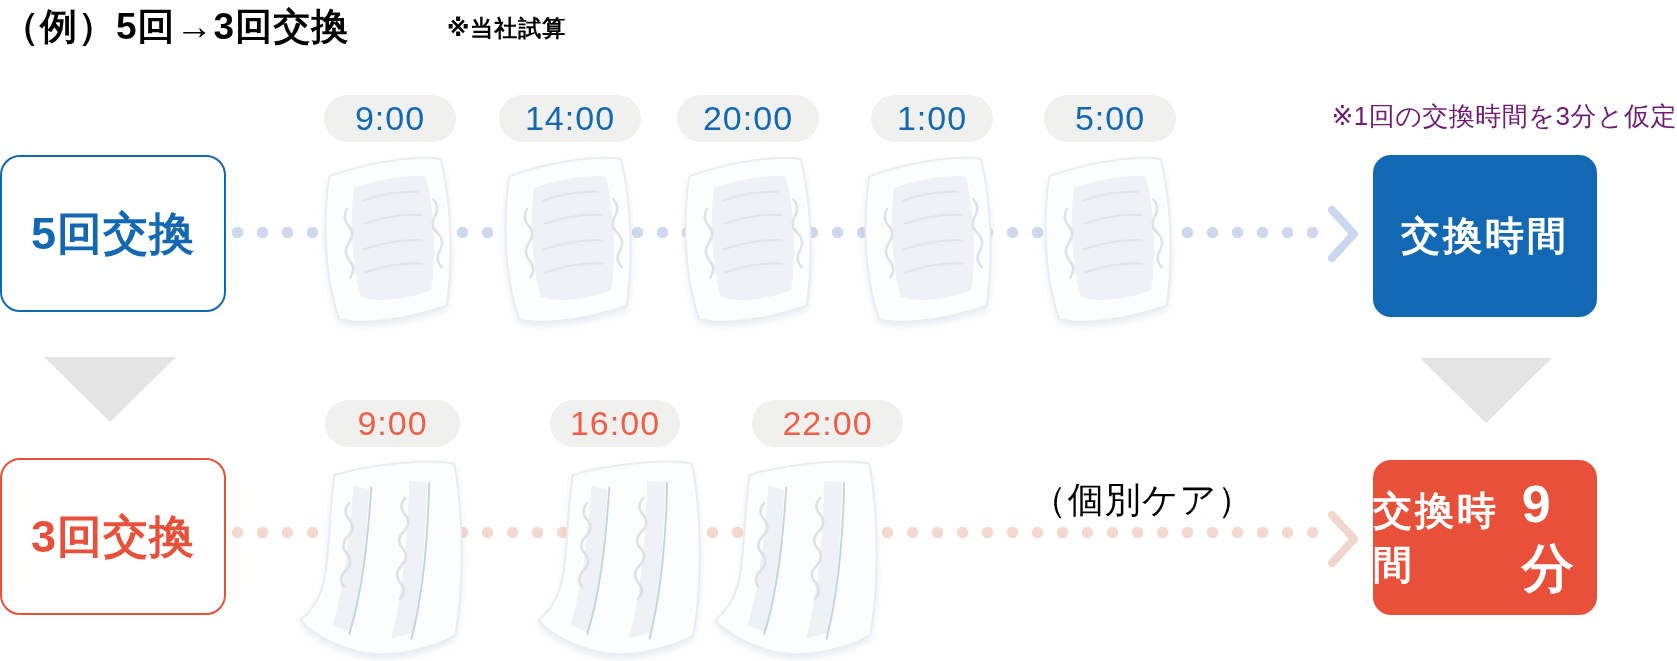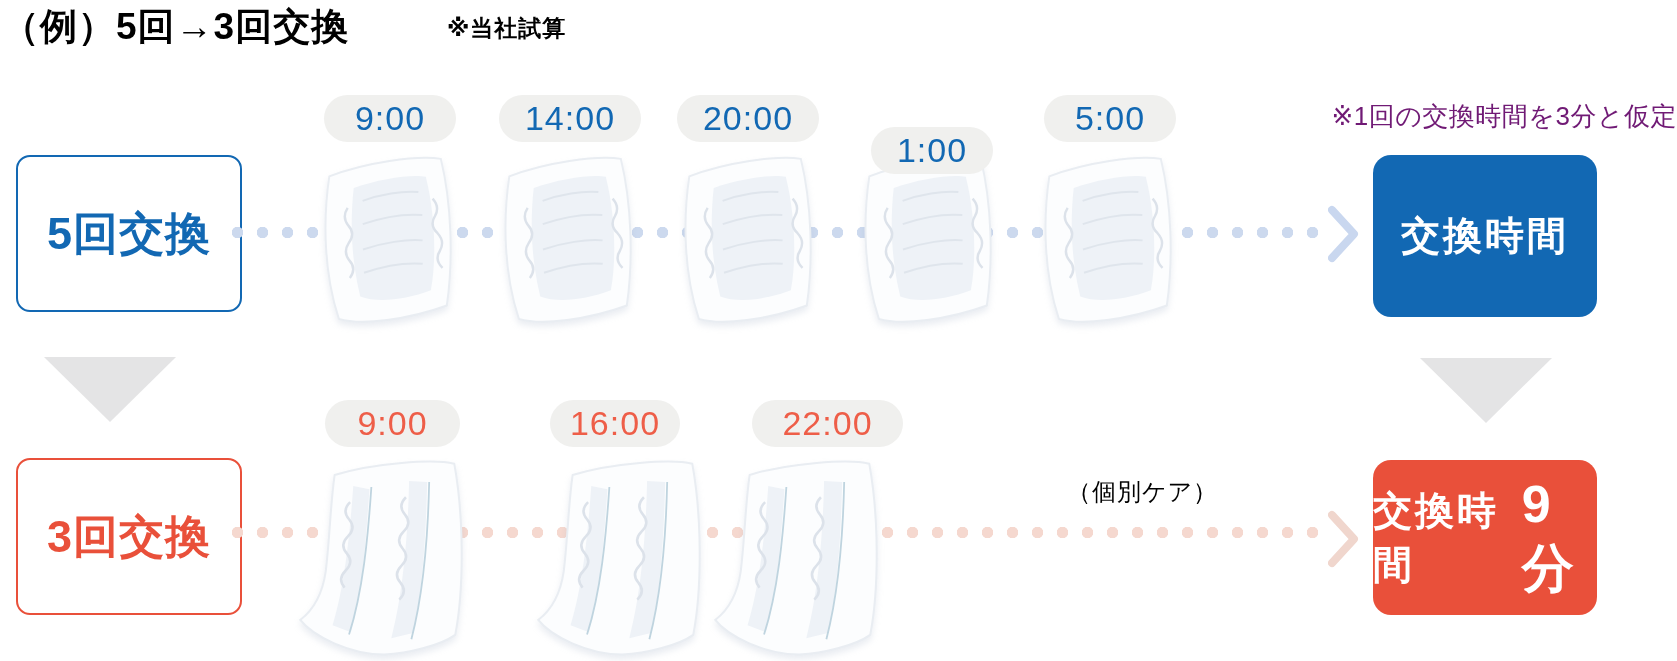--- a/index.html
+++ b/index.html
@@ -13,23 +13,23 @@
   }
   .title-note {
     position:absolute; left:424px; top:13px; font-size:23px; font-weight:bold;
     color:#000; letter-spacing:1px; white-space:nowrap;margin-left:23px;
   }
   .assumption {
     position:absolute; right:0px; top:99px; font-size:26px; color:#701a75;
     letter-spacing:0.5px; white-space:nowrap;
   }
   .label-box {
-    position:absolute; left:0; width:226px; height:157px; border-radius:14px;
+    position:absolute; left:0; width:226px; height:157px; border-radius:20px;
     background:#fff; display:flex; align-items:center; justify-content:center;
-    font-weight:bold; font-size:45px; box-sizing:border-box; letter-spacing:1px;margin-left:16px;
+    font-weight:bold; font-size:45px; box-sizing:border-box; letter-spacing:1px;
   }
   .label-box.blue { top:155px; border:2px solid #1268b3; color:#1268b3; }
   .label-box.red  { top:458px; border:2px solid #e9503a; color:#e9503a; }
   .dotline {
     position:absolute; height:11px; left:232px; width:1090px; z-index:1;
     background-image:radial-gradient(circle at 5.5px 5.5px, var(--c) 5.5px, transparent 6px);
     background-size:25px 11px; background-repeat:repeat-x;
   }
   .dotline.top    { top:227px; --c:#ccd9ee; }
   .dotline.bottom { top:527px; --c:#f5d8cf; }
@@ -54,21 +54,21 @@
   .result-value { font-size:52px; font-weight:bold; margin-top:3px; letter-spacing:2px; }
   .triangle {
     position:absolute; width:0; height:0;
     border-left:66px solid transparent; border-right:66px solid transparent;
     border-top:65px solid #e4e4e5;
   }
   .tri-left  { left:44px;  top:357px; }
   .tri-right { left:1420px; top:358px; }
   .care-note {
     position:absolute; left:1020px; top:476px; width:245px; text-align:center;
-    font-size:24px; color:#000; letter-spacing:1px; z-index:3; white-space:nowrap;
+    font-size:36px; color:#000; letter-spacing:1px; z-index:3; white-space:nowrap;
   }
   .defs-hidden { position:absolute; width:0; height:0; overflow:hidden; }
 </style>
 </head>
 <body>
 
 <svg class="defs-hidden" aria-hidden="true">
   <symbol id="pad-s" viewBox="0 0 170 185">
     <g transform="rotate(-5 85 95)">
       <path d="M30,24 C68,13 122,10 146,16 C153,62 150,120 139,167 C98,178 50,180 27,171 C16,124 19,70 30,24 Z" fill="#fcfdfe" stroke="#e9edf2" stroke-width="2"></path>
@@ -97,21 +97,21 @@
   <div class="assumption">※1回の交換時間を3分と仮定</div>
 
   <div class="label-box blue">
     <span>5回交換</span>
   </div>
   <div class="dotline top"></div>
 
   <div class="pill blue" style="left:324px;width:132px;">9:00</div>
   <div class="pill blue" style="left:499px;width:142px;">14:00</div>
   <div class="pill blue" style="left:677px;width:142px;">20:00</div>
-  <div class="pill blue" style="left:871px;width:122px;margin-top:32px;">1:00</div>
+  <div class="pill blue" style="left:871px;width:122px;">1:00</div>
   <div class="pill blue" style="left:1044px;width:132px;">5:00</div>
 
   <svg class="pad small" style="left:306px;">
       <use href="#pad-s"></use>
     </svg>
   <svg class="pad small" style="left:486px;">
       <use href="#pad-s"></use>
     </svg>
   <svg class="pad small" style="left:666px;">
       <use href="#pad-s"></use>

